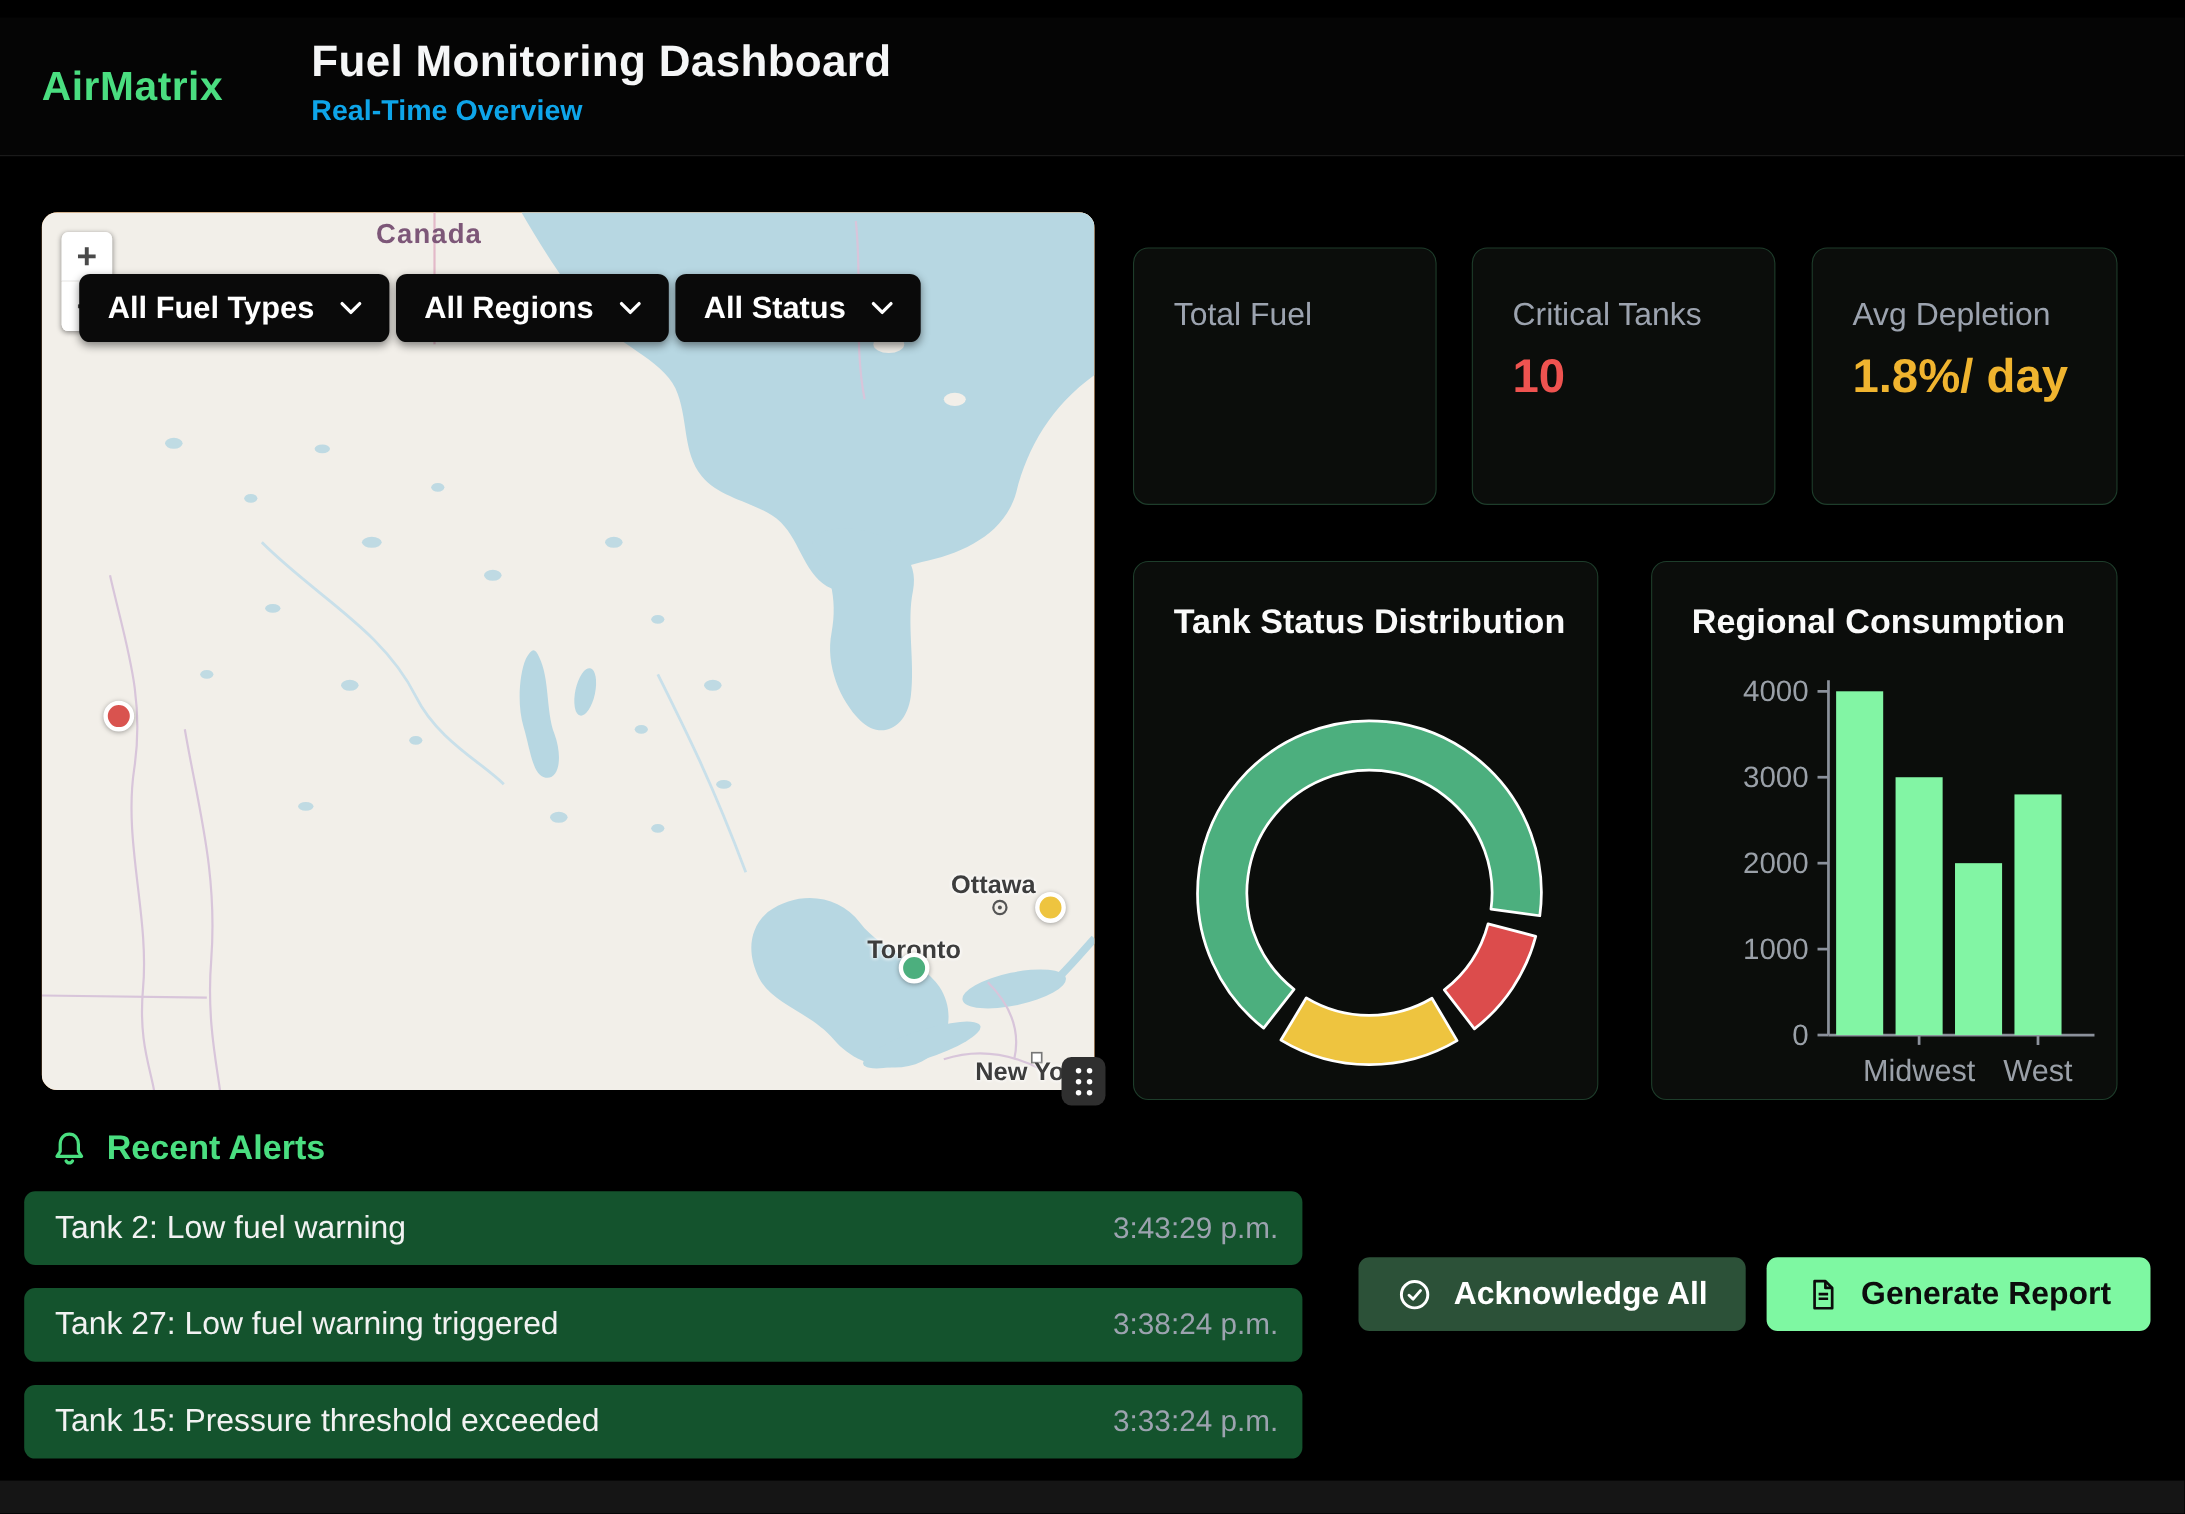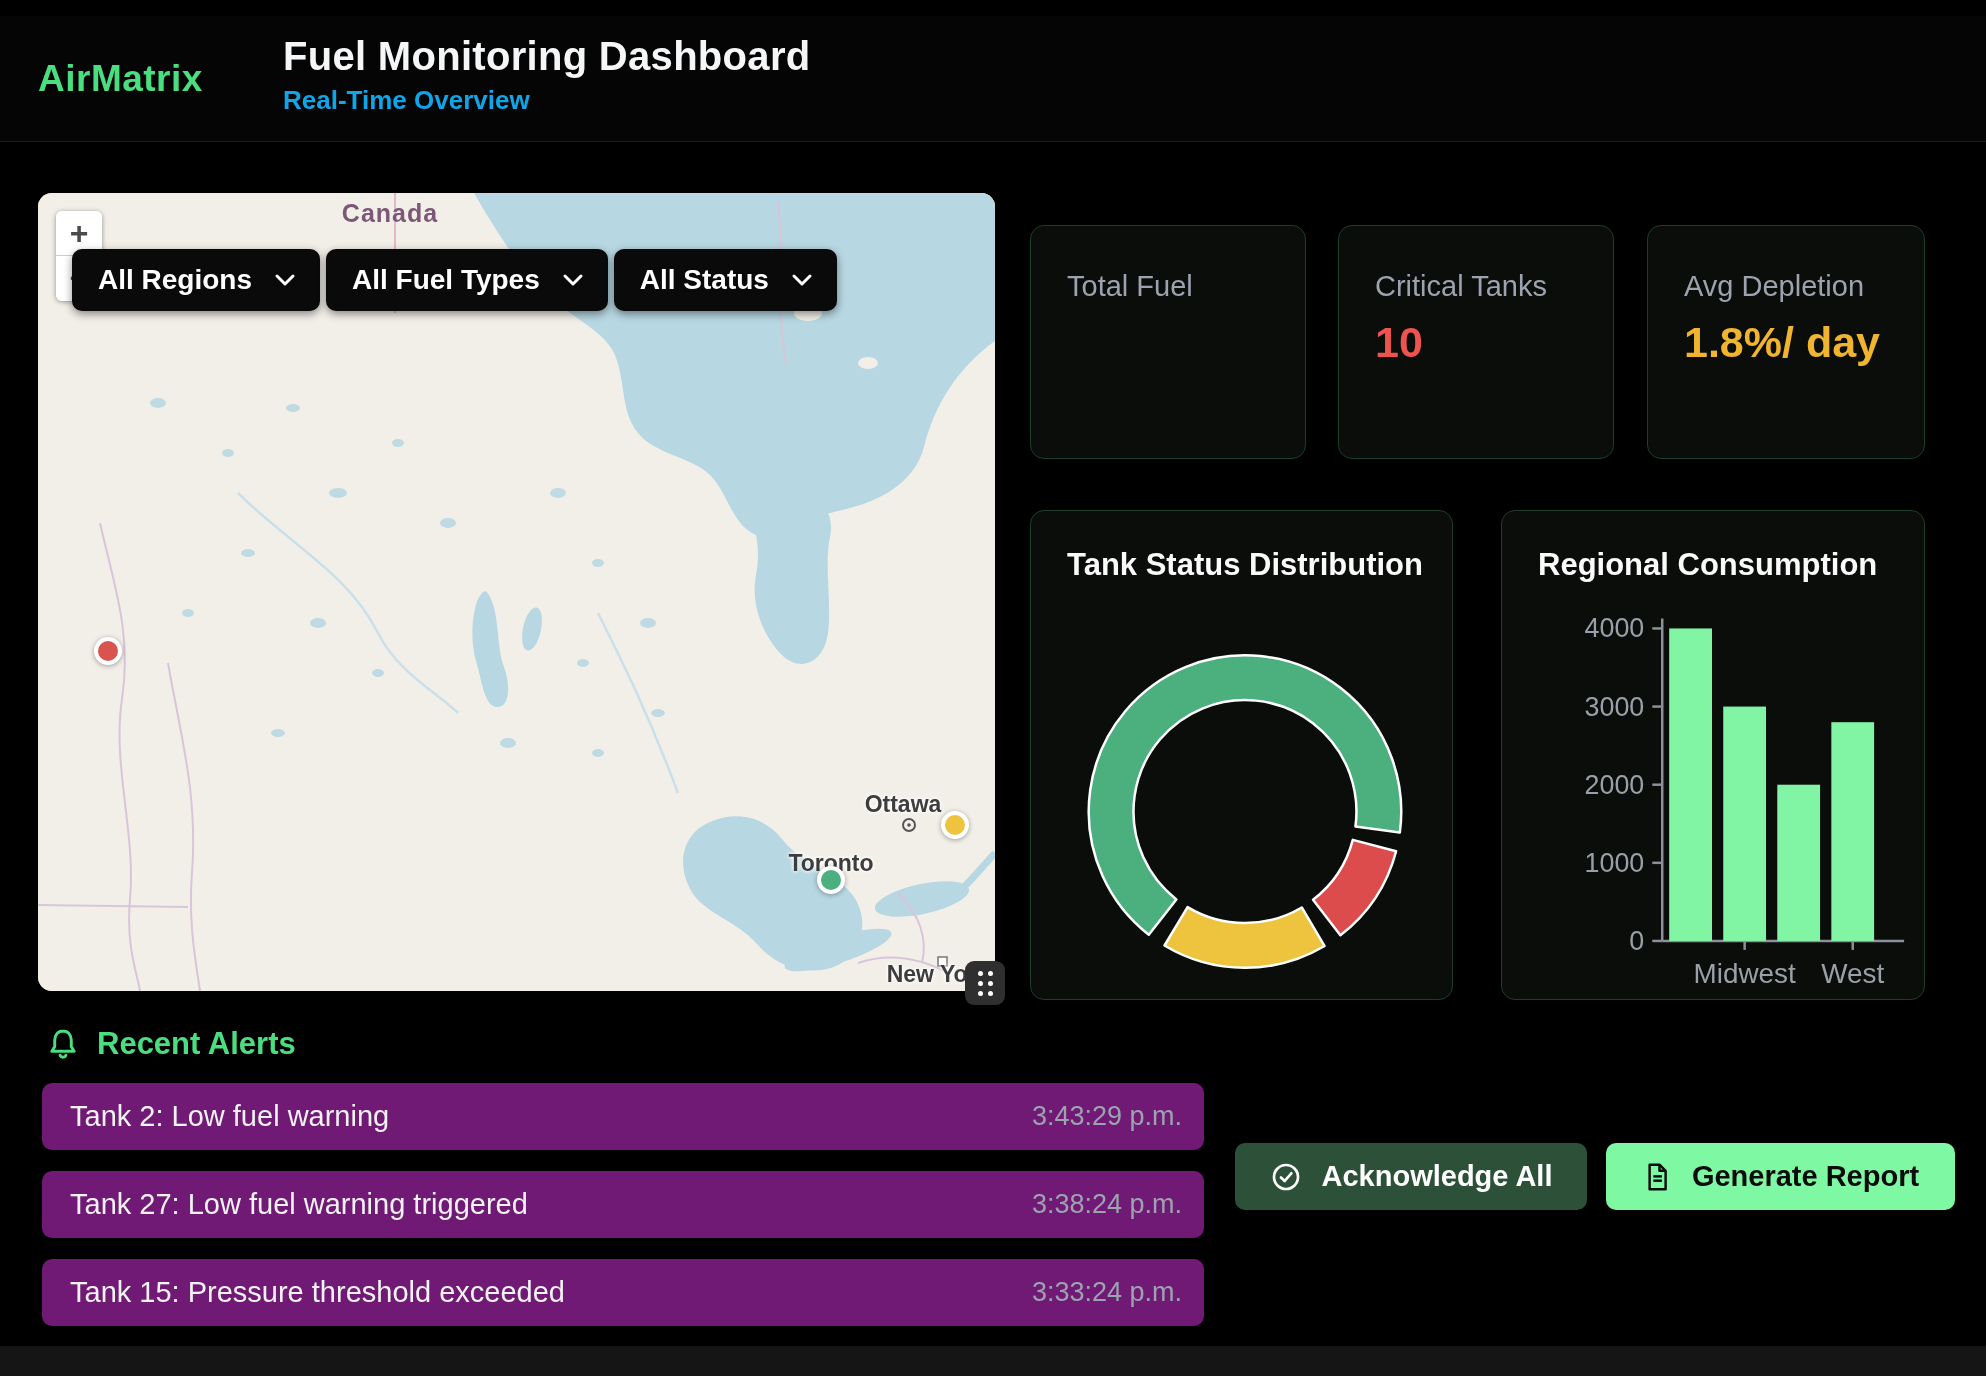--- a/index.html
+++ b/index.html
@@ -44,21 +44,21 @@
   .chart-card { top:510px; height:490px; }
   .chart-card-title { position:absolute; left:36px; top:36px; font-size:31px; font-weight:bold; color:#fafafa; }
   .donut-card { left:1030px; width:423px; }
   .bar-card { left:1501px; width:424px; }
   .chart-holder { position:absolute; inset:0; }
   .chart-holder svg { position:absolute; inset:0; }
 
   
   .alerts-header { position:absolute; left:47px; top:1026px; display:flex; align-items:center; gap:18px; z-index:10; }
   .alerts-title { font-size:31px; font-weight:bold; color:#4ade80; }
-  .alert-row { position:absolute; left:42px; width:1162px; height:67px; background:#701a75; border-radius:10px; display:flex; align-items:center; justify-content:space-between; padding:0 22px 0 28px; cursor:pointer; }
+  .alert-row { position:absolute; left:22px; width:1162px; height:67px; background:#14532d; border-radius:10px; display:flex; align-items:center; justify-content:space-between; padding:0 22px 0 28px; cursor:pointer; }
   .alert-msg { font-size:29px; color:#f2f2f2; }
   .alert-time { font-size:27px; color:#9ca3af; }
   .row-1 { top:1083px; } .row-2 { top:1171px; } .row-3 { top:1259px; }
 
   
   .btn { position:absolute; top:1143px; height:67px; border:none; border-radius:10px; display:flex; align-items:center; justify-content:center; gap:20px; font-size:29px; font-weight:bold; cursor:pointer; font-family:inherit; }
   .btn-ack { left:1235px; width:352px; background:#2c5138; color:#fff; }
   .btn-gen { left:1606px; width:349px; background:#7ef8a2; color:#0c0c0c; }
 
   .footer-strip { position:absolute; left:0; bottom:0; width:1986px; height:30px; background:#151515; }
@@ -142,29 +142,29 @@
       </div>
   </div>
 
   <div class="zoom-ctl">
     <div class="zoom-btn zoom-in">+</div>
     <div class="zoom-btn zoom-out">−</div>
   </div>
 
   <div class="filter-row">
     <div class="filter-select">
-      <span>All Regions</span>
+      <span>All Fuel Types</span>
       <span class="chev">
         <svg width="22" height="14" viewBox="0 0 22 14">
             <polyline points="3,3 11,11 19,3" fill="none" stroke="#fff" stroke-width="3" stroke-linecap="round" stroke-linejoin="round"></polyline>
           </svg>
       </span>
     </div>
     <div class="filter-select">
-      <span>All Fuel Types</span>
+      <span>All Regions</span>
       <span class="chev">
         <svg width="22" height="14" viewBox="0 0 22 14">
             <polyline points="3,3 11,11 19,3" fill="none" stroke="#fff" stroke-width="3" stroke-linecap="round" stroke-linejoin="round"></polyline>
           </svg>
       </span>
     </div>
     <div class="filter-select">
       <span>All Status</span>
       <span class="chev">
         <svg width="22" height="14" viewBox="0 0 22 14">

